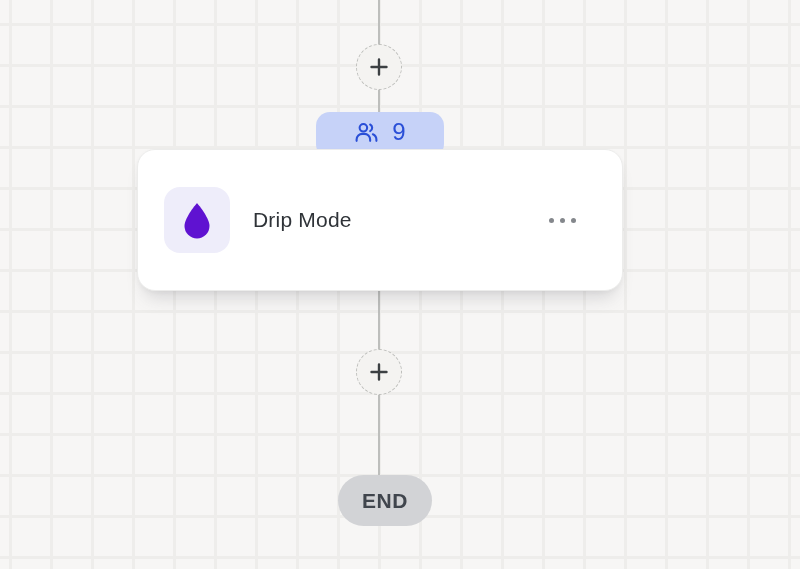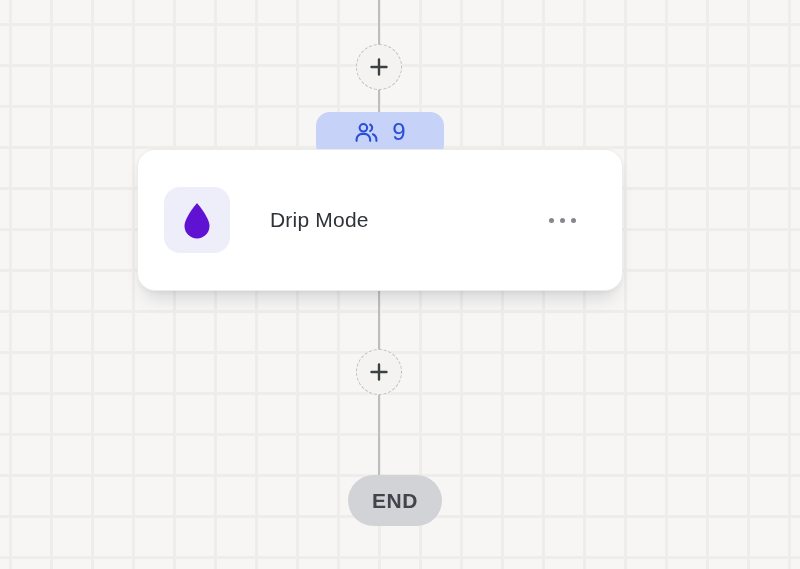--- a/index.html
+++ b/index.html
@@ -90,21 +90,21 @@
     width: 66px;
     height: 66px;
     border-radius: 16px;
     background: #eeedfa;
     display: flex;
     align-items: center;
     justify-content: center;
     flex: 0 0 auto;
   }
   .node-title {
-    margin-left: 40px;
+    margin-left: 23px;
     font-size: 21px;
     font-weight: 500;
     color: #2f3338;
     letter-spacing: 0.2px;
   }
   .node-spacer { flex: 1; }
   .ellipsis-menu {
     display: flex;
     align-items: center;
     gap: 6px;
@@ -114,21 +114,21 @@
   .ellipsis-menu .dot {
     width: 5px;
     height: 5px;
     border-radius: 50%;
     background: #84878c;
   }
 
   
   .end-node {
     position: absolute;
-    left: 348px;
+    left: 338px;
     top: 475px;
     width: 94px;
     height: 51px;
     border-radius: 26px;
     background: #d2d3d6;
     display: flex;
     align-items: center;
     justify-content: center;
   }
   .end-label {

